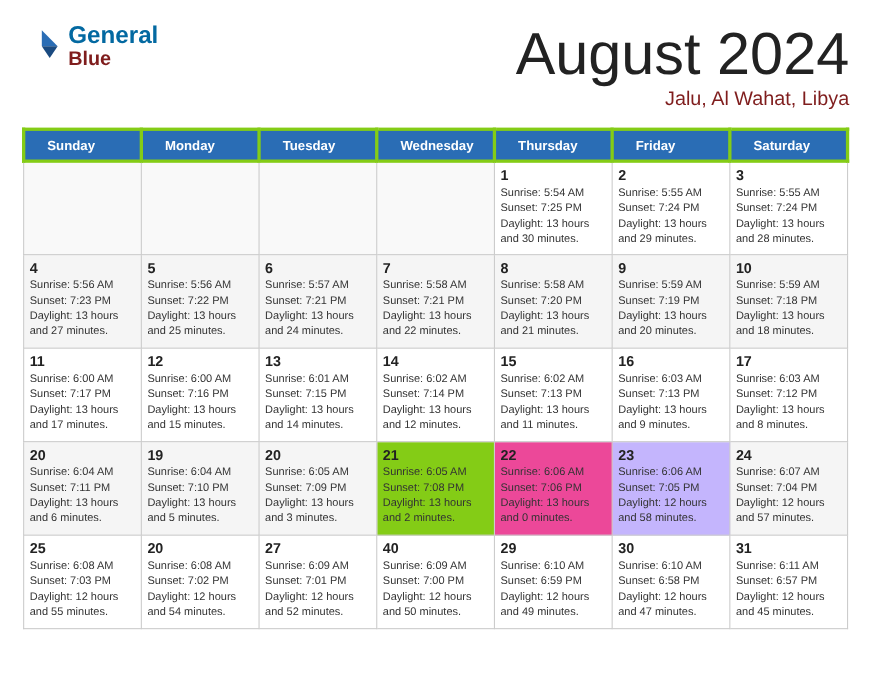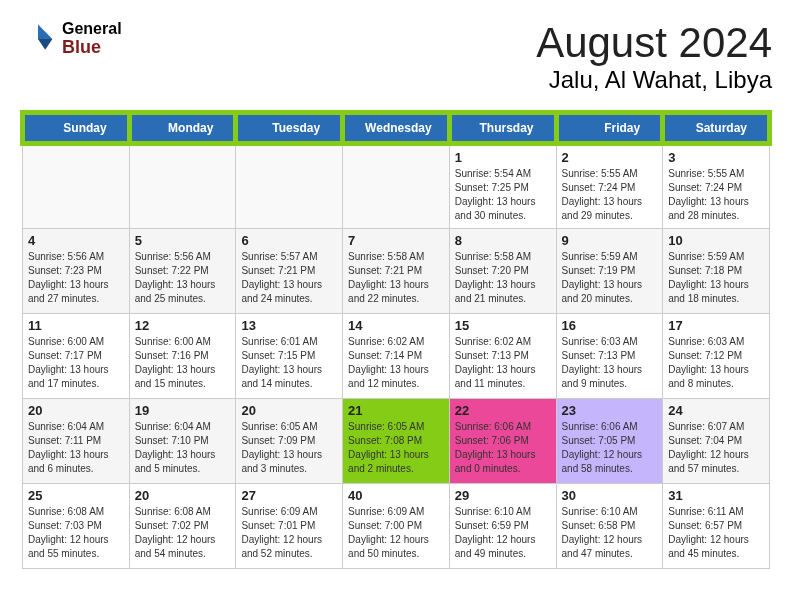--- a/index.html
+++ b/index.html
@@ -20,59 +20,59 @@
       display: flex;
       align-items: center;
       gap: 6px;
     }
     .logo-text {
       display: flex;
       flex-direction: column;
       line-height: 1.1;
     }
     .logo-general {
-      font-size: 16px;
-      font-weight: bold;
-      color: #000000;
+      font-size: 22px;
+      font-weight: bold;
+      color: #0369a1;
     }
     .logo-blue {
       font-size: 18px;
       font-weight: bold;
       color: #7f1d1d;
     }
     .logo-icon {
       width: 36px;
       height: 36px;
     }
     .title-block {
       text-align: right;
     }
     .month-title {
-      font-size: 42px;
+      font-size: 54px;
       font-weight: normal;
       color: #222;
       line-height: 1.1;
     }
     .location-title {
-      font-size: 24px;
-      color: #000000;
+      font-size: 18px;
+      color: #7f1d1d;
     }
     table {
       width: 100%;
       border-collapse: collapse;
       table-layout: fixed;
     }
     th {
       background: #2a6db5;
       color: #fff;
       font-size: 12px;
       font-weight: bold;
       padding: 6px 20px;
-      text-align: right;
-      border: 5px solid #84cc16;
+      text-align: left;
+      border: 3px solid #84cc16;
     }
     td {
       border: 1px solid #ccc;
       vertical-align: top;
       padding: 4px 5px;
       font-size: 10.5px;
       color: #333;
       height: 85px;
       background: #fff;
     }

